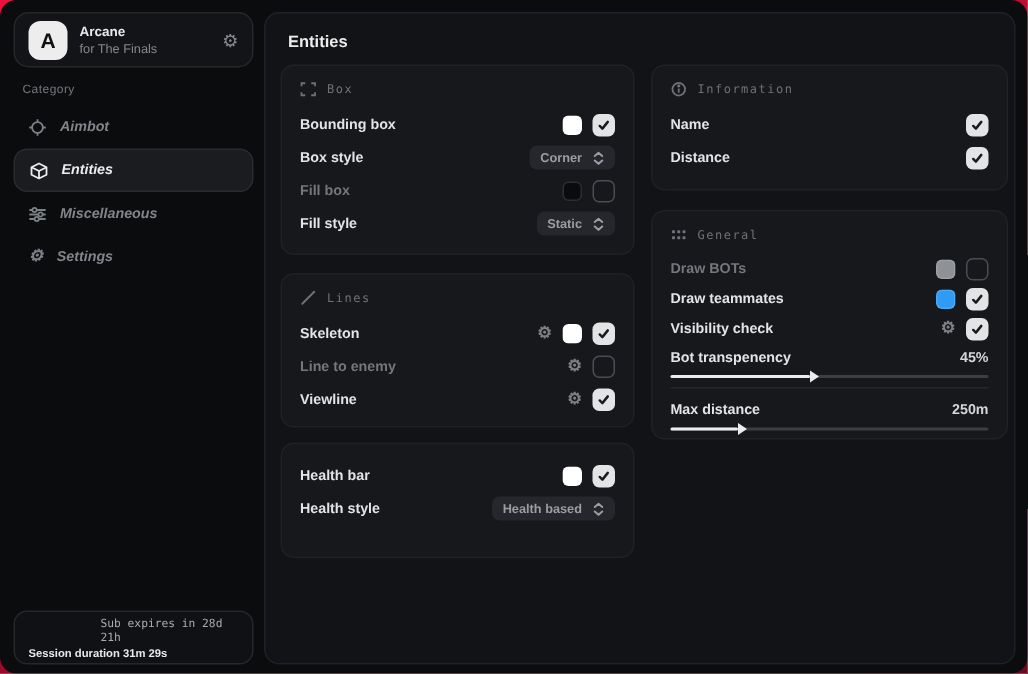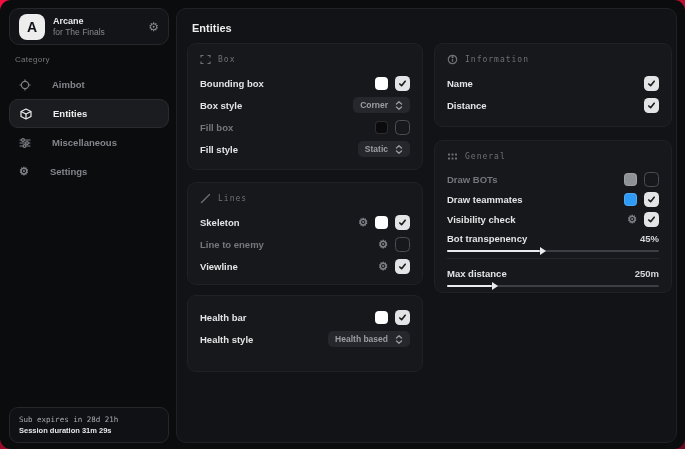--- a/index.html
+++ b/index.html
@@ -27,34 +27,34 @@
   .app-names { display:flex; flex-direction:column; line-height:1.25; }
   .app-name { font-size:9px; font-weight:bold; color:#e9eaec; }
   .app-sub  { font-size:8.5px; color:#85888d; }
   .hdr-gear { margin-left:auto; color:#85888d; font-size:12px; line-height:1; cursor:pointer; }
   .category {
     position:absolute; left:15px; top:55px;
     font-size:8px; color:#75787d; letter-spacing:.3px;
   }
   .nav { position:absolute; left:9px; top:70px; width:160px; }
   .nav-item {
-    height:29px; display:flex; align-items:center; gap:21px;
+    height:29px; display:flex; align-items:center; gap:9px;
     padding:0 10px; border-radius:9px; cursor:pointer;
-    color:#82858a; font-size:9.5px; font-weight:600;
+    color:#82858a; font-size:9.5px; font-weight:600;font-style:italic;
   }
   .nav-item.selected {
     background:#1b1c20; border:1px solid #2a2b30; color:#eceded;
   }
   .nav-item svg { flex:0 0 auto; }
   .side-footer {
     position:absolute; left:9px; top:407px; width:160px; height:36px;
     border:1px solid #26272b; border-radius:9px; background:#101114;
     padding:5px 9px; display:flex; flex-direction:column; justify-content:center; gap:2px;
   }
-  .foot-line1 { font-family:"DejaVu Sans Mono", monospace; font-size:7.5px; color:#a8acb1; }
+  .foot-line1 { font-family:"DejaVu Sans Mono", monospace; font-size:7.5px; color:#a8acb1;margin-left:48px; }
   .foot-line2 { font-size:7.5px; font-weight:bold; color:#e6e8ea; }
 
   
   .panel {
     position:absolute; left:176px; top:8px; width:501px; height:435px;
     background:#121316; border:1px solid #202126; border-radius:10px;
   }
   .panel-title {
     position:absolute; left:15px; top:13px;
     font-size:11px; font-weight:bold; color:#eceded;

